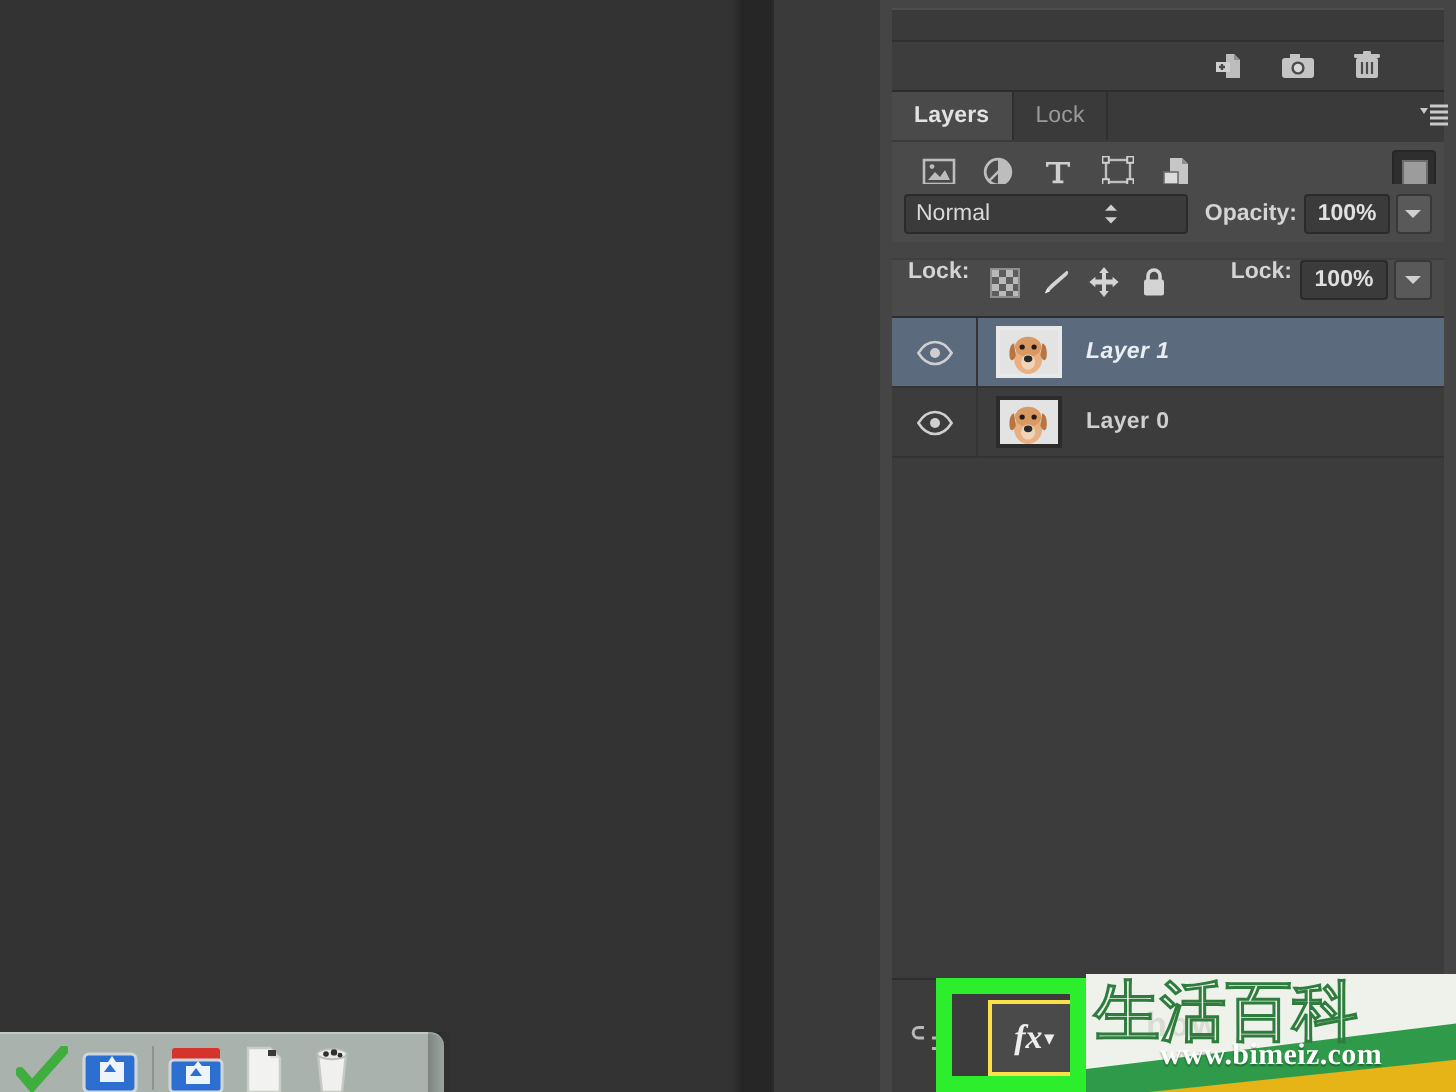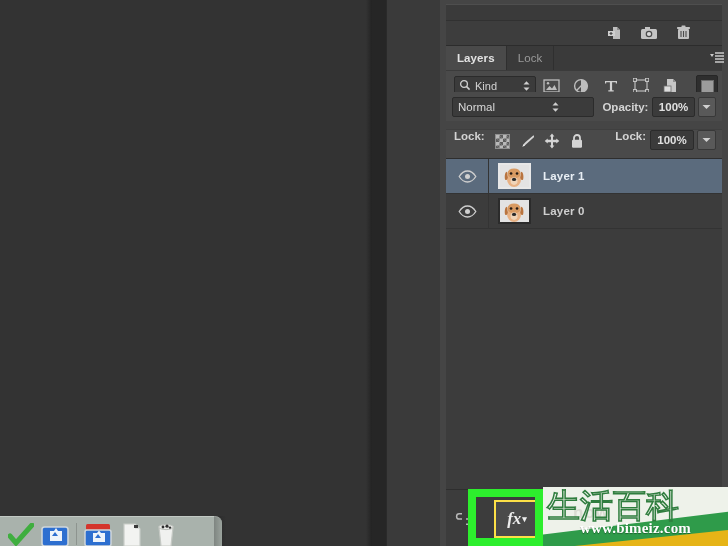--- a/index.html
+++ b/index.html
@@ -82,21 +82,21 @@
       border-top:1px solid #2e2e2e;}
   .layer-row{position:relative;height:35px;display:flex;align-items:center;
       border-bottom:1px solid #333333;box-sizing:border-box;}
   .layer-row.selected{background:#5b6b7d;}
   .eye-cell{width:42px;height:35px;display:flex;align-items:center;justify-content:center;
       border-right:1px solid #343434;}
   .thumb{width:33px;height:26px;margin-left:9px;border:2px solid #2b2b2b;box-sizing:border-box;
       background:#d9d9d9;position:relative;overflow:hidden;}
   .layer-row.selected .thumb{border-color:#e8e8e8;}
   .layer-name{margin-left:12px;color:#cfcfcf;font-size:11.5px;font-weight:bold;letter-spacing:.2px;}
-  .layer-row.selected .layer-name{color:#e8eef4;}
+  .layer-row.selected .layer-name{color:#e8eef4;font-style:italic;}
   .list-empty{background:#3c3c3c;}
 
   
   .bottom-bar{position:absolute;left:446px;top:489px;width:276px;height:57px;background:#3c3c3c;
       border-top:1px solid #2e2e2e;display:flex;align-items:center;}
   .bb{width:36px;height:34px;display:flex;align-items:center;justify-content:center;}
   .fx-btn{width:42px;height:34px;background:#4a4a4a;border:2px solid #fde047;
       display:flex;align-items:center;justify-content:center;color:#ededed;
       font-family:"Liberation Serif",serif;font-style:italic;font-weight:bold;font-size:17px;}
   .fx-btn .dot{font-style:normal;font-size:9px;margin-left:1px;vertical-align:bottom;}
@@ -181,35 +181,20 @@
     <div class="tab-filler"></div>
   </div>
   <div class="panel-menu">
     <svg width="16" height="16" viewBox="0 0 16 16">
       <path d="M1 4l4 0 -2 3z" fill="#c9c9c9"></path>
       <path d="M6 3h9M6 6h9M6 9h9M6 12h9" stroke="#c9c9c9" stroke-width="1.4"></path>
     </svg>
   </div>
 
   <div class="filter-row">
-    <div class="kind-select">
-      <span>
-        <svg width="12" height="12" viewBox="0 0 12 12">
-          <circle cx="5" cy="5" r="3.4" fill="none" stroke="#cfcfcf" stroke-width="1.3"></circle>
-          <path d="M7.6 7.6L10.6 10.6" stroke="#cfcfcf" stroke-width="1.5"></path>
-        </svg>
-      </span>
-      <span class="kind-label">Kind</span>
-      <span class="stepper">
-        <svg width="9" height="14" viewBox="0 0 9 14">
-          <path d="M4.5 2.2l3 3.2h-6z" fill="#cfcfcf"></path>
-          <path d="M4.5 11.8l3-3.2h-6z" fill="#cfcfcf"></path>
-        </svg>
-      </span>
-    </div>
 
     <div class="fi">
       <svg width="17" height="14" viewBox="0 0 17 14">
         <rect x="1" y="1" width="15" height="12" fill="none" stroke="#bdbdbd" stroke-width="1.3"></rect>
         <path d="M3 11l3.5-4 2.5 2.5L11.5 6l2.5 5z" fill="#bdbdbd"></path>
         <circle cx="5" cy="4.3" r="1.2" fill="#bdbdbd"></circle>
       </svg>
     </div>
     <div class="fi">
       <svg width="16" height="16" viewBox="0 0 16 16">

